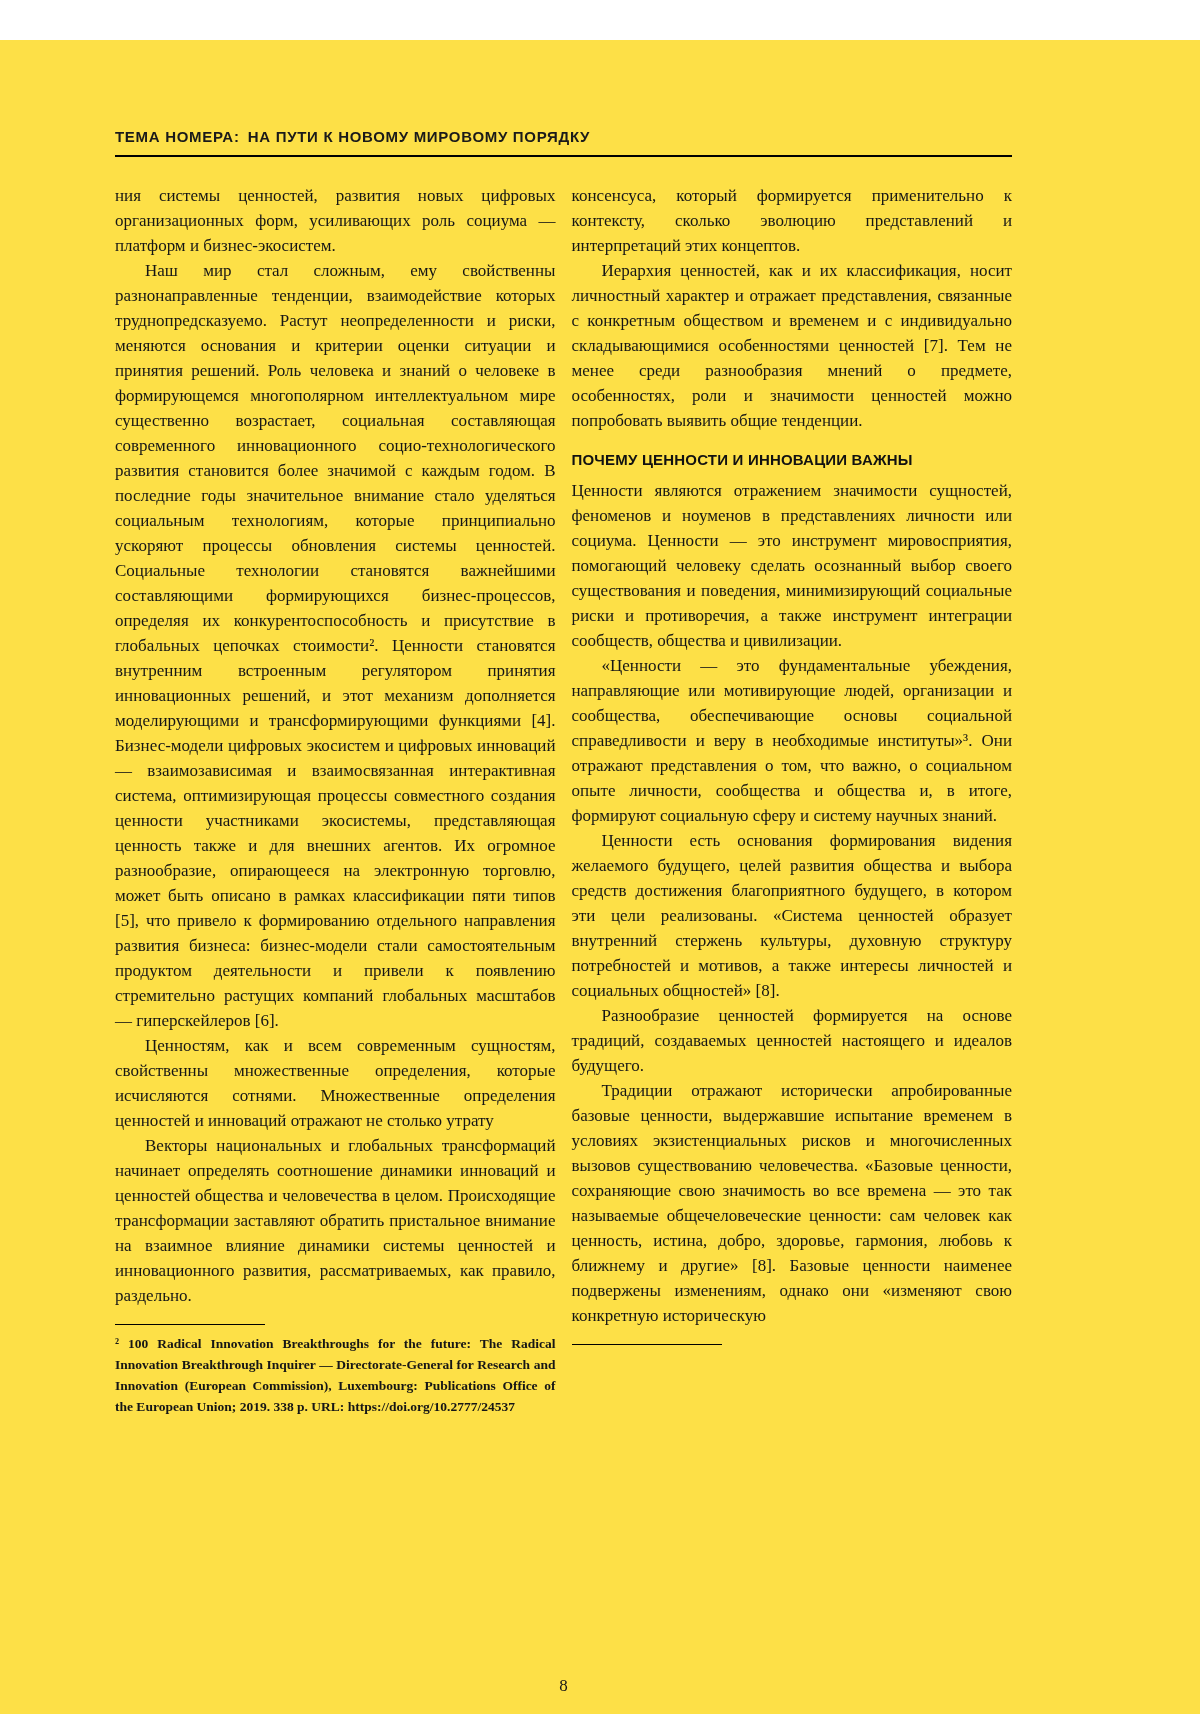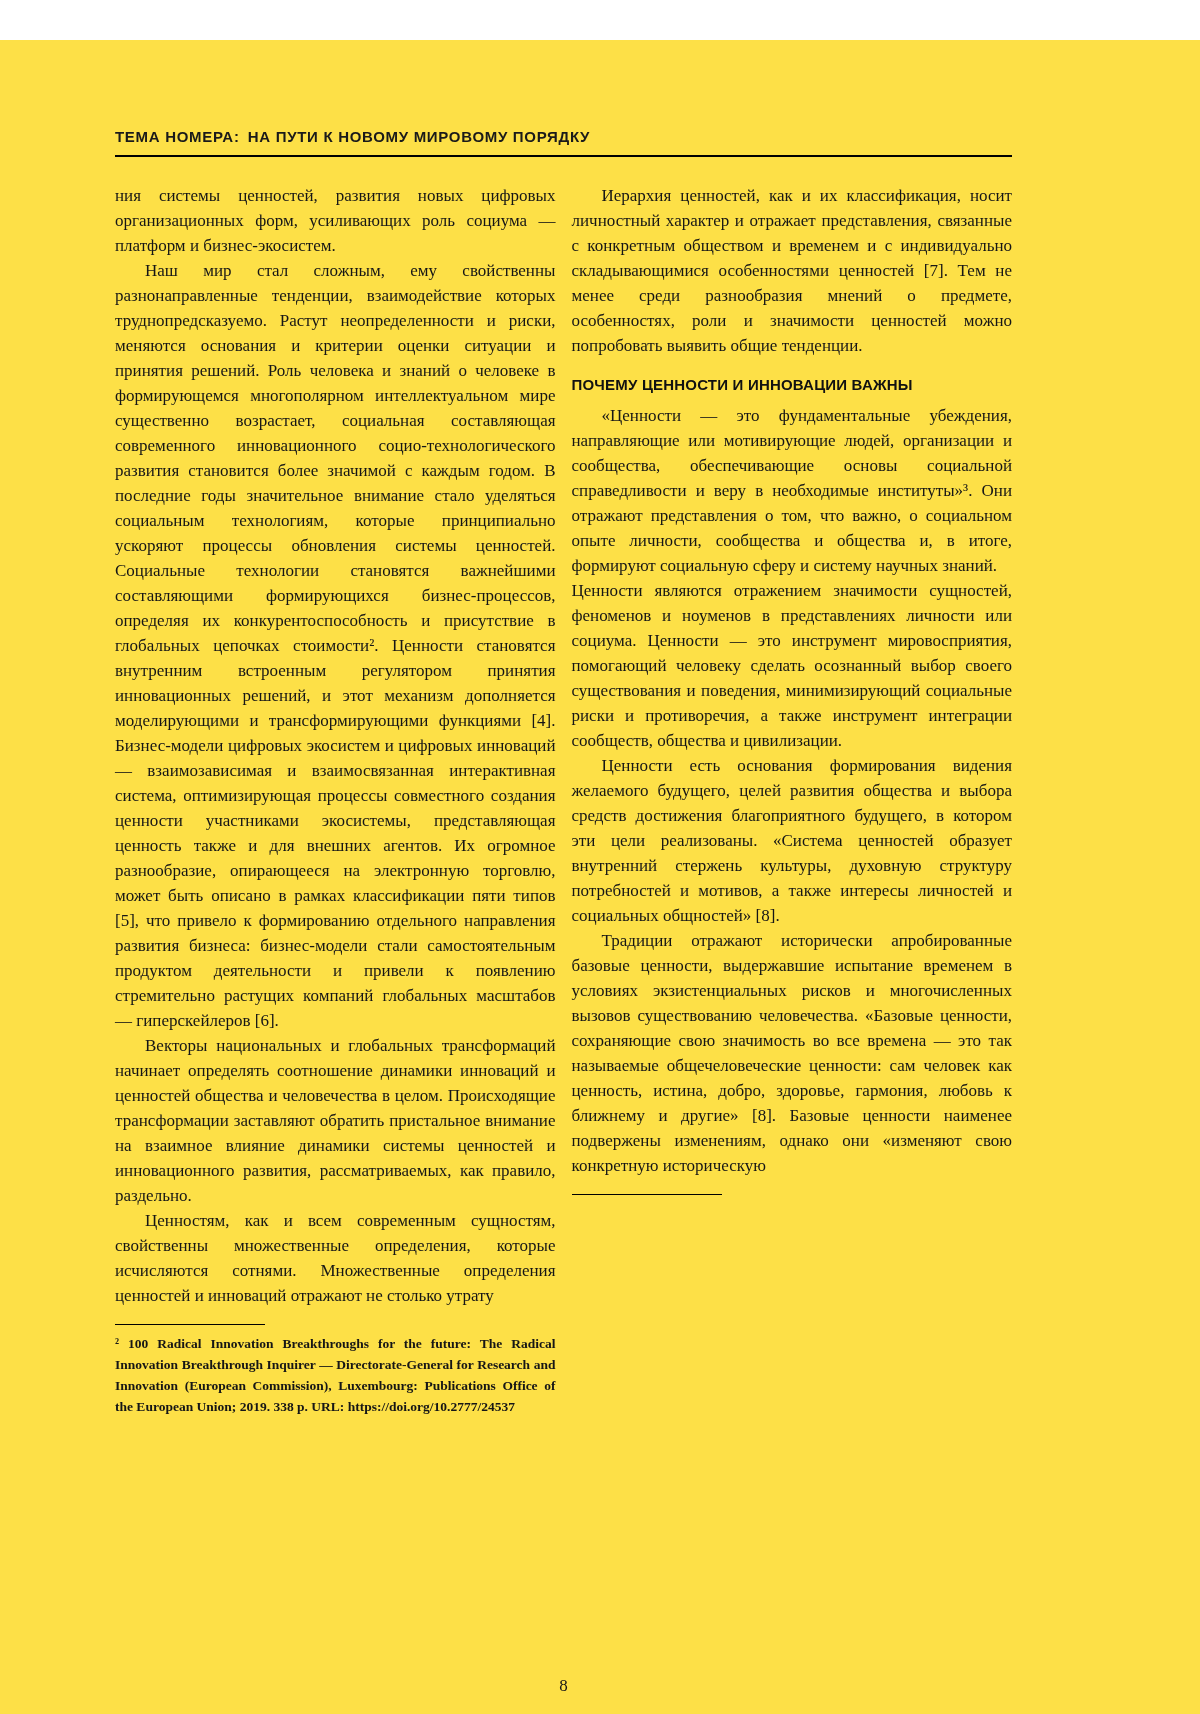--- a/index.html
+++ b/index.html
@@ -95,37 +95,39 @@
     <div>
       <div class="running-head">ТЕМА НОМЕРА: НА ПУТИ К НОВОМУ МИРОВОМУ ПОРЯДКУ</div>
       <div class="header-rule"></div>
     </div>
 
     <div class="columns">
 
       <div class="col">
         <p class="body-p">ния системы ценностей, развития новых цифровых организационных форм, усиливающих роль социума — платформ и бизнес-экосистем.</p>
         <p class="body-p indent">Наш мир стал сложным, ему свойственны разнонаправленные тенденции, взаимодействие которых труднопредсказуемо. Растут неопределенности и риски, меняются основания и критерии оценки ситуации и принятия решений. Роль человека и знаний о человеке в формирующемся многополярном интеллектуальном мире существенно возрастает, социальная составляющая современного инновационного социо-технологического развития становится более значимой с каждым годом. В последние годы значительное внимание стало уделяться социальным технологиям, которые принципиально ускоряют процессы обновления системы ценностей. Социальные технологии становятся важнейшими составляющими формирующихся бизнес-процессов, определяя их конкурентоспособность и присутствие в глобальных цепочках стоимости². Ценности становятся внутренним встроенным регулятором принятия инновационных решений, и этот механизм дополняется моделирующими и трансформирующими функциями [4]. Бизнес-модели цифровых экосистем и цифровых инноваций — взаимозависимая и взаимосвязанная интерактивная система, оптимизирующая процессы совместного создания ценности участниками экосистемы, представляющая ценность также и для внешних агентов. Их огромное разнообразие, опирающееся на электронную торговлю, может быть описано в рамках классификации пяти типов [5], что привело к формированию отдельного направления развития бизнеса: бизнес-модели стали самостоятельным продуктом деятельности и привели к появлению стремительно растущих компаний глобальных масштабов — гиперскейлеров [6].</p>
+        <p class="body-p indent">Ценностям, как и всем современным сущностям, свойственны множественные определения, которые исчисляются сотнями. Множественные определения ценностей и инноваций отражают не столько утрату</p>
         <p class="body-p indent">Векторы национальных и глобальных трансформаций начинает определять соотношение динамики инноваций и ценностей общества и человечества в целом. Происходящие трансформации заставляют обратить пристальное внимание на взаимное влияние динамики системы ценностей и инновационного развития, рассматриваемых, как правило, раздельно.</p>
-        <p class="body-p indent">Ценностям, как и всем современным сущностям, свойственны множественные определения, которые исчисляются сотнями. Множественные определения ценностей и инноваций отражают не столько утрату</p>
 
         <div class="footnote">
           <div class="footnote-rule"></div>
           <p class="footnote-text">² 100 Radical Innovation Breakthroughs for the future: The Radical Innovation Breakthrough Inquirer — Directorate-General for Research and Innovation (European Commission), Luxembourg: Publications Office of the European Union; 2019. 338 p. URL: https://doi.org/10.2777/24537</p>
         </div>
       </div>
 
       <div class="col">
+        <p class="body-p">консенсуса, который формируется применительно к контексту, сколько эволюцию представлений и интерпретаций этих концептов.</p>
         <p class="body-p indent">Иерархия ценностей, как и их классификация, носит личностный характер и отражает представления, связанные с конкретным обществом и временем и с индивидуально складывающимися особенностями ценностей [7]. Тем не менее среди разнообразия мнений о предмете, особенностях, роли и значимости ценностей можно попробовать выявить общие тенденции.</p>
 
         <h2 class="col-heading">ПОЧЕМУ ЦЕННОСТИ И ИННОВАЦИИ ВАЖНЫ</h2>
 
+        <p class="body-p">Ценности являются отражением значимости сущностей, феноменов и ноуменов в представлениях личности или социума. Ценности — это инструмент мировосприятия, помогающий человеку сделать осознанный выбор своего существования и поведения, минимизирующий социальные риски и противоречия, а также инструмент интеграции сообществ, общества и цивилизации.</p>
         <p class="body-p indent">«Ценности — это фундаментальные убеждения, направляющие или мотивирующие людей, организации и сообщества, обеспечивающие основы социальной справедливости и веру в необходимые институты»³. Они отражают представления о том, что важно, о социальном опыте личности, сообщества и общества и, в итоге, формируют социальную сферу и систему научных знаний.</p>
-        <p class="body-p">Ценности являются отражением значимости сущностей, феноменов и ноуменов в представлениях личности или социума. Ценности — это инструмент мировосприятия, помогающий человеку сделать осознанный выбор своего существования и поведения, минимизирующий социальные риски и противоречия, а также инструмент интеграции сообществ, общества и цивилизации.</p>
         <p class="body-p indent">Ценности есть основания формирования видения желаемого будущего, целей развития общества и выбора средств достижения благоприятного будущего, в котором эти цели реализованы. «Система ценностей образует внутренний стержень культуры, духовную структуру потребностей и мотивов, а также интересы личностей и социальных общностей» [8].</p>
+        <p class="body-p indent">Разнообразие ценностей формируется на основе традиций, создаваемых ценностей настоящего и идеалов будущего.</p>
         <p class="body-p indent">Традиции отражают исторически апробированные базовые ценности, выдержавшие испытание временем в условиях экзистенциальных рисков и многочисленных вызовов существованию человечества. «Базовые ценности, сохраняющие свою значимость во все времена — это так называемые общечеловеческие ценности: сам человек как ценность, истина, добро, здоровье, гармония, любовь к ближнему и другие» [8]. Базовые ценности наименее подвержены изменениям, однако они «изменяют свою конкретную историческую</p>
 
         <div class="footnote">
           <div class="footnote-rule"></div>
         </div>
       </div>
 
     </div>
   </div>
 

